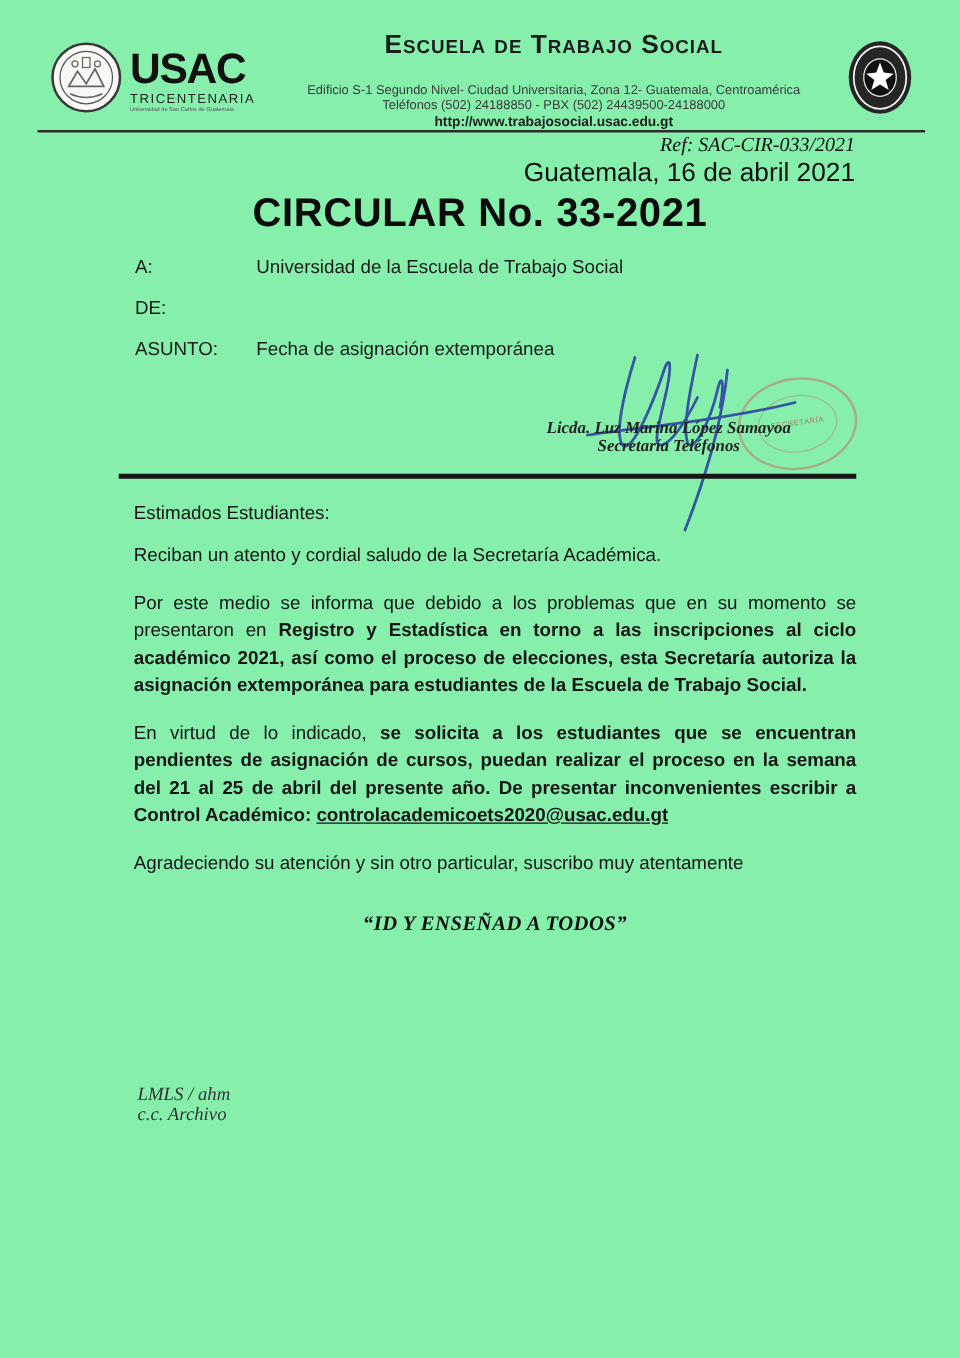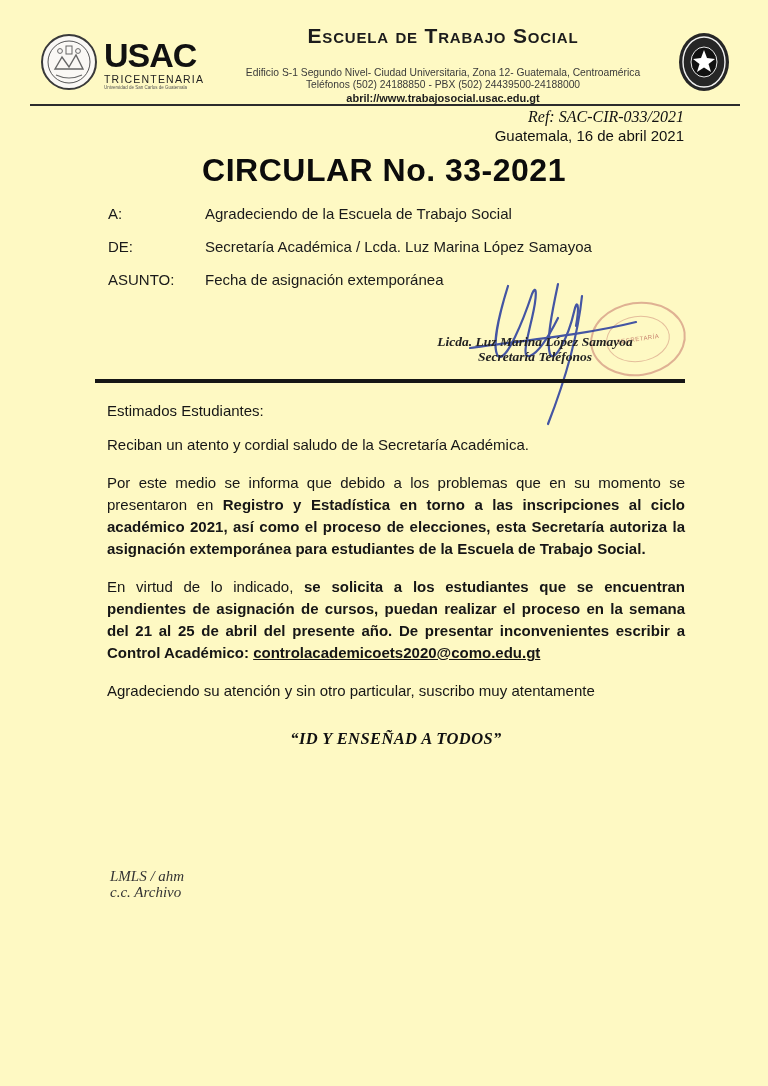--- a/index.html
+++ b/index.html
@@ -4,21 +4,21 @@
 <style>
   html,body{margin:0;padding:0;}
   body{
     width:768px;height:1086px;
     background:#f3f3f1;
     font-family:"Liberation Sans", sans-serif;
     color:#1a1a1a;
     position:relative;
   }
   .page{
-    position:absolute;inset:0;background:#fef9c3;overflow:hidden;
+    position:absolute;inset:0;background:#86efac;overflow:hidden;
   }
 
   
   .header{
     position:absolute;top:28px;left:40px;right:34px;height:72px;
     display:flex;align-items:center;justify-content:space-between;
   }
   .logo-left{display:flex;align-items:center;gap:6px;width:172px;flex:0 0 auto;}
   .usac-text{display:flex;flex-direction:column;line-height:1;}
   .usac-acronym{font-size:34px;font-weight:bold;letter-spacing:-1px;color:#111;}
@@ -30,21 +30,21 @@
   }
   .addr{font-size:10.3px;color:#3a3a3a;margin-top:19px;}
   .phones{font-size:10.3px;color:#3a3a3a;margin-top:1px;text-align:center;}
   .website{font-size:11px;color:#1c1c1c;font-weight:bold;margin-top:2px;}
   .logo-right{width:60px;flex:0 0 auto;display:flex;justify-content:center;}
   .header-rule{position:absolute;top:104px;left:30px;right:28px;height:1.6px;background:#2c2c2c;}
 
   
   .ref-block{position:absolute;top:108px;right:84px;text-align:right;}
   .ref-line{font-family:"Liberation Serif", serif;font-style:italic;font-size:16px;color:#111;}
-  .date-line{font-size:15px;color:#111;margin-top:1px;}
+  .date-line{font-size:21px;color:#111;margin-top:1px;}
 
   
   .doc-title{
     position:absolute;top:152px;left:0;width:100%;text-align:center;
     font-size:32px;font-weight:bold;letter-spacing:.5px;color:#0c0c0c;
   }
 
   
   .recipients{position:absolute;top:203px;left:108px;width:578px;font-size:15px;}
   .recip-row{display:flex;margin-bottom:12px;line-height:21px;}
@@ -123,21 +123,21 @@
         <span class="usac-acronym">USAC</span>
         <span class="usac-subtitle">TRICENTENARIA</span>
         <span class="usac-caption">Universidad de San Carlos de Guatemala</span>
       </span>
     </div>
 
     <div class="header-center">
       <div class="school-name">Escuela de Trabajo Social</div>
       <div class="addr">Edificio S-1 Segundo  Nivel- Ciudad Universitaria, Zona 12- Guatemala, Centroamérica</div>
       <div class="phones">Teléfonos (502) 24188850 -  PBX (502) 24439500-24188000</div>
-      <div class="website">abril://www.trabajosocial.usac.edu.gt</div>
+      <div class="website">http://www.trabajosocial.usac.edu.gt</div>
     </div>
 
     <div class="logo-right">
       <span>
         <svg width="54" height="62" viewBox="0 0 54 62">
           <ellipse cx="27" cy="31" rx="25" ry="29" fill="#262626"></ellipse>
           <ellipse cx="27" cy="31" rx="21" ry="25" fill="none" stroke="#f1f1f1" stroke-width="1.4"></ellipse>
           <ellipse cx="27" cy="31" rx="13" ry="15" fill="#111" stroke="#e8e8e8" stroke-width="1"></ellipse>
           <path d="M27 19 L30 27 L38 28 L31.5 33 L34 41 L27 36.5 L20 41 L22.5 33 L16 28 L24 27 Z" fill="#ffffff"></path>
         </svg>
@@ -149,25 +149,24 @@
   <div class="ref-block">
     <div class="ref-line">Ref:  SAC-CIR-033/2021</div>
     <div class="date-line">Guatemala, 16 de abril 2021</div>
   </div>
 
   <div class="doc-title">CIRCULAR No. 33-2021</div>
 
   <div class="recipients">
     <div class="recip-row">
       <span class="recip-label">A:</span>
-      <span class="recip-value">Agradeciendo de la Escuela de Trabajo Social</span>
+      <span class="recip-value">Universidad de la Escuela de Trabajo Social</span>
     </div>
     <div class="recip-row">
       <span class="recip-label">DE:</span>
-      <span class="recip-value">Secretaría Académica / Lcda. Luz Marina López Samayoa</span>
     </div>
     <div class="recip-row">
       <span class="recip-label">ASUNTO:</span>
       <span class="recip-value">Fecha de asignación extemporánea</span>
     </div>
   </div>
 
   <div class="sig-area">
     <div class="stamp">
       <div class="stamp-inner">
@@ -187,21 +186,21 @@
       <div>Secretaría Teléfonos</div>
     </div>
   </div>
 
   <div class="divider"></div>
 
   <div class="body-content">
     <p class="p-salutation">Estimados Estudiantes:</p>
     <p class="p-greeting">Reciban un atento y cordial saludo de la Secretaría Académica.</p>
     <p class="p-block"><span>Por este medio se informa que debido a los problemas que en su momento se presentaron en </span><span class="b">Registro y Estadística en torno a las inscripciones al ciclo académico 2021, así como el proceso de elecciones, esta Secretaría autoriza la asignación extemporánea para estudiantes de la Escuela de Trabajo Social.</span></p>
-    <p class="p-block"><span>En virtud de lo indicado, </span><span class="b">se solicita a los estudiantes que se encuentran pendientes de asignación de cursos, puedan realizar el proceso en la semana del 21 al 25 de abril del presente año.  De presentar inconvenientes escribir a Control Académico: </span><span class="email">controlacademicoets2020@como.edu.gt</span></p>
+    <p class="p-block"><span>En virtud de lo indicado, </span><span class="b">se solicita a los estudiantes que se encuentran pendientes de asignación de cursos, puedan realizar el proceso en la semana del 21 al 25 de abril del presente año.  De presentar inconvenientes escribir a Control Académico: </span><span class="email">controlacademicoets2020@usac.edu.gt</span></p>
     <p class="p-closing">Agradeciendo su atención y sin otro particular, suscribo muy atentamente</p>
     <p class="motto">“ID Y ENSEÑAD A TODOS”</p>
   </div>
 
   <div class="footer">
     <div>LMLS / ahm</div>
     <div>c.c. Archivo</div>
   </div>
 
 </div>

